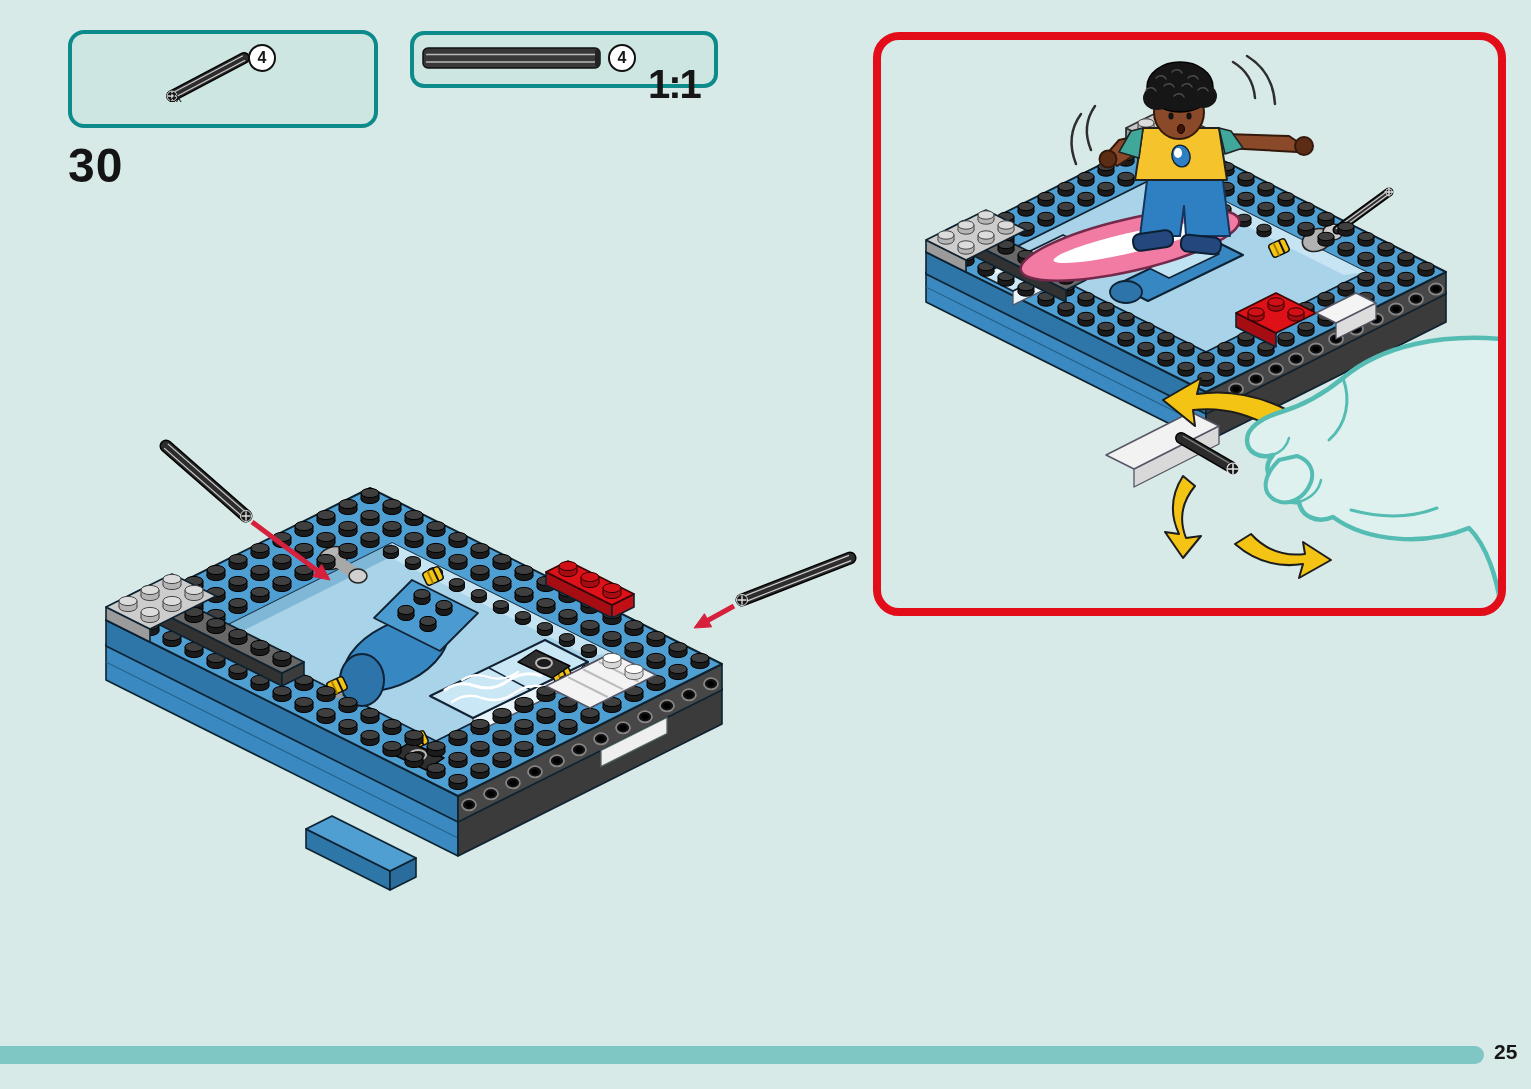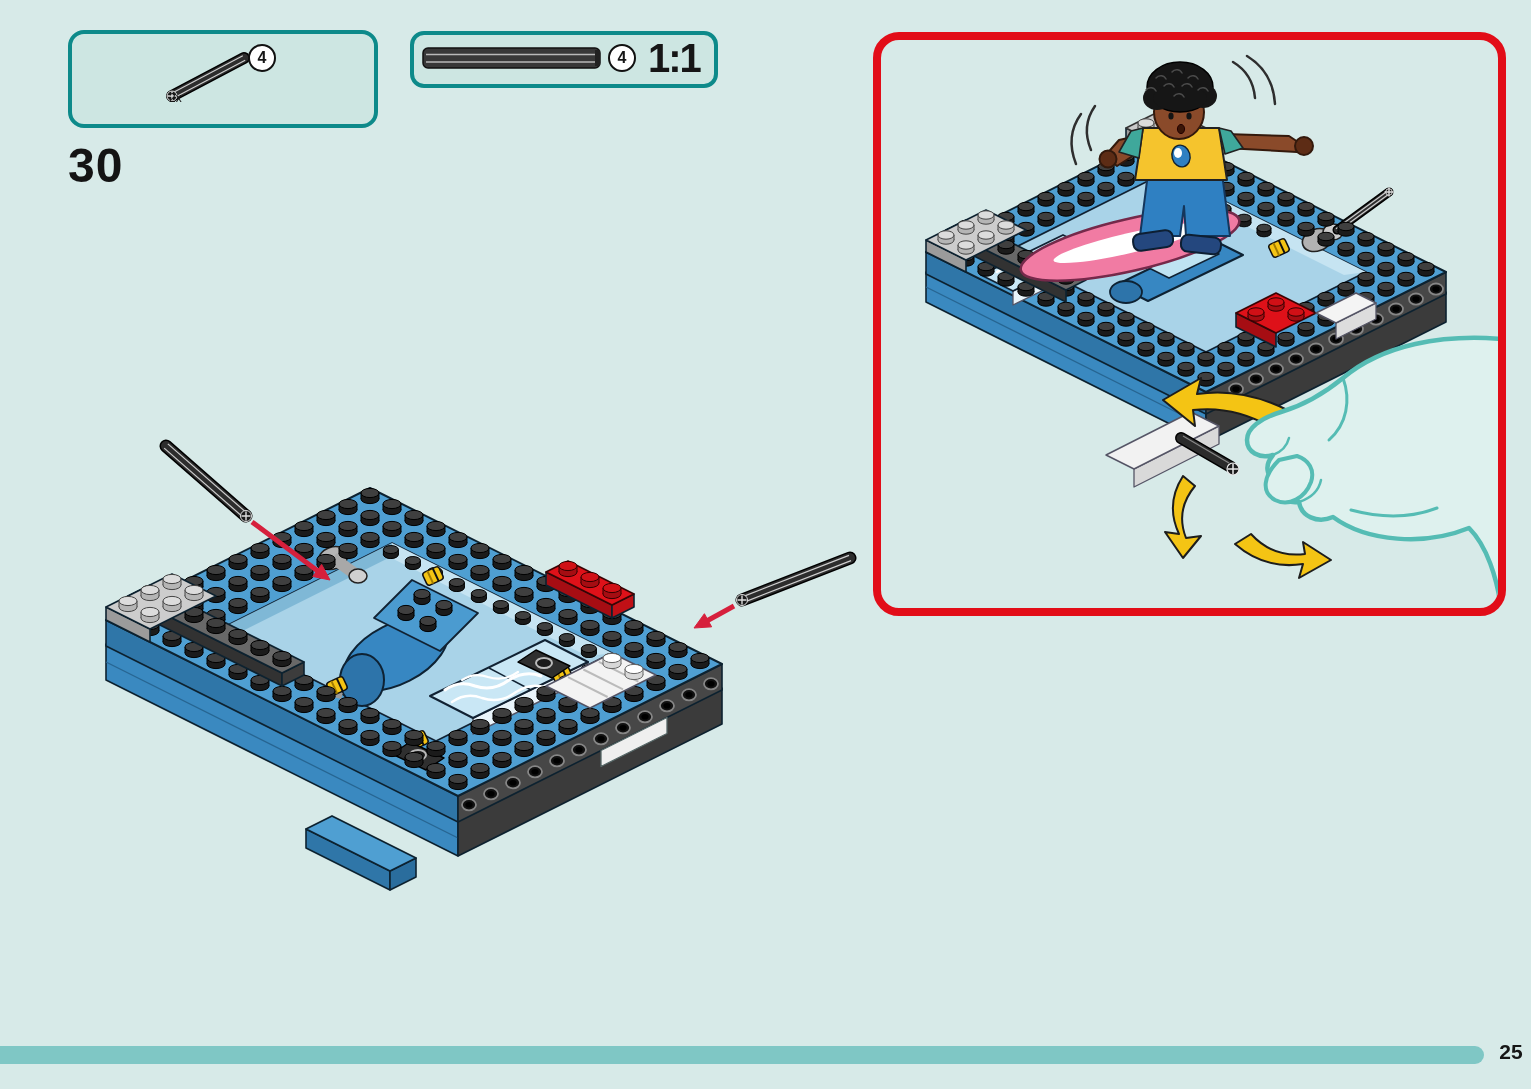--- a/index.html
+++ b/index.html
@@ -5,27 +5,27 @@
   html,body{margin:0;padding:0;}
   body{width:1531px;height:1089px;position:relative;overflow:hidden;
        background:#d7eae8;font-family:"Liberation Sans",sans-serif;color:#161616;}
   .abs{position:absolute;}
   .callout{background:#cde6e2;border:4.5px solid #0d8a8a;border-radius:16px;box-sizing:border-box;}
   .parts-box{left:68px;top:30px;width:310px;height:98px;}
   .scale-box{left:410px;top:31px;width:308px;height:57px;border-radius:14px;}
   .badge{width:28px;height:28px;border-radius:50%;background:#fff;border:2px solid #111;
          display:flex;align-items:center;justify-content:center;font-size:16px;font-weight:600;box-sizing:border-box;}
   .qty{font-size:12px;font-weight:400;}
-  .scale-label{font-size:40px;font-weight:800;letter-spacing:-2px;line-height:1;}
+  .scale-label{font-size:40px;font-weight:800;letter-spacing:-2px;line-height:1;margin-top:26px;}
   .step-number{left:68px;top:138px;font-size:48px;font-weight:600;letter-spacing:1px;color:#141414;}
   .result-box{left:873px;top:32px;width:633px;height:584px;border:8px solid #e20d18;
               border-radius:26px;box-sizing:border-box;overflow:hidden;}
   .result-box svg{position:absolute;left:0;top:0;}
   .progress{left:0;top:1046px;width:1484px;height:18px;background:#7fc7c5;border-radius:0 9px 9px 0;}
-  .page-number{left:1494px;top:1040px;width:34px;font-size:21px;font-weight:700;text-align:center;}
+  .page-number{left:1494px;top:1040px;width:34px;font-size:21px;font-weight:700;}
   svg{display:block;}
 </style>
 </head>
 <body>
 
 <div class="abs callout parts-box">
   <svg class="abs" id="parts-axle-svg" style="left:0;top:0;" width="300" height="88" viewBox="0 0 300 88">
       <g>
         <line x1="172" y1="24" x2="100" y2="62" stroke="#000" stroke-width="12" stroke-linecap="round"></line>
         <line x1="172" y1="24" x2="100" y2="62" stroke="#2d2d2d" stroke-width="9" stroke-linecap="round"></line>

